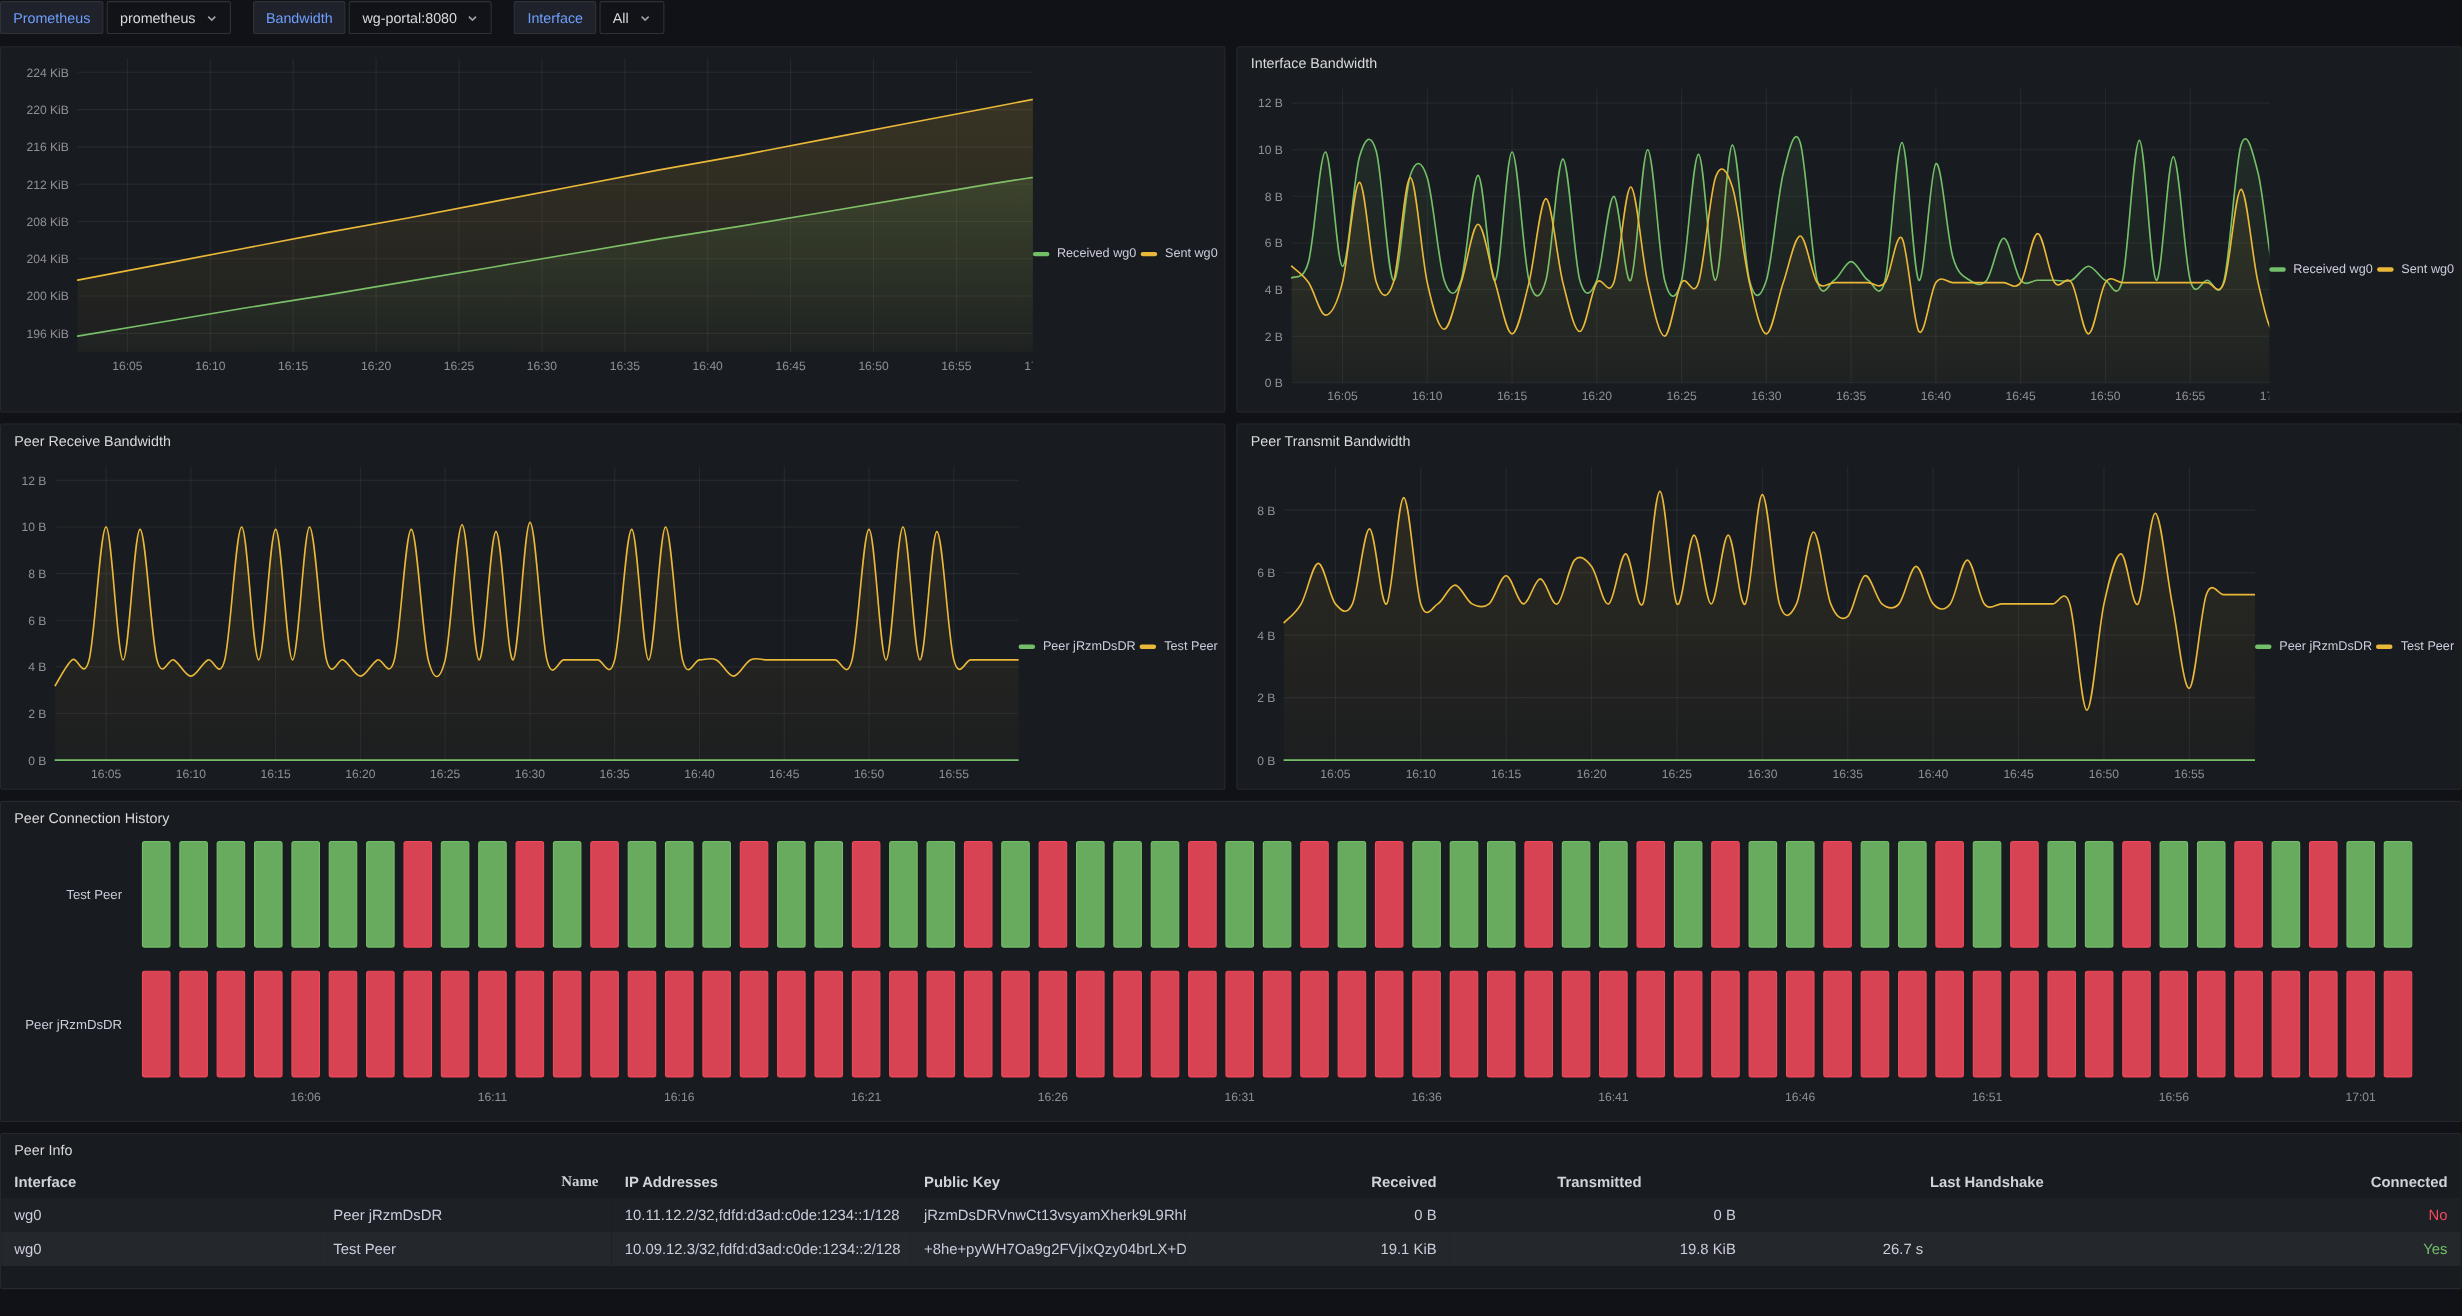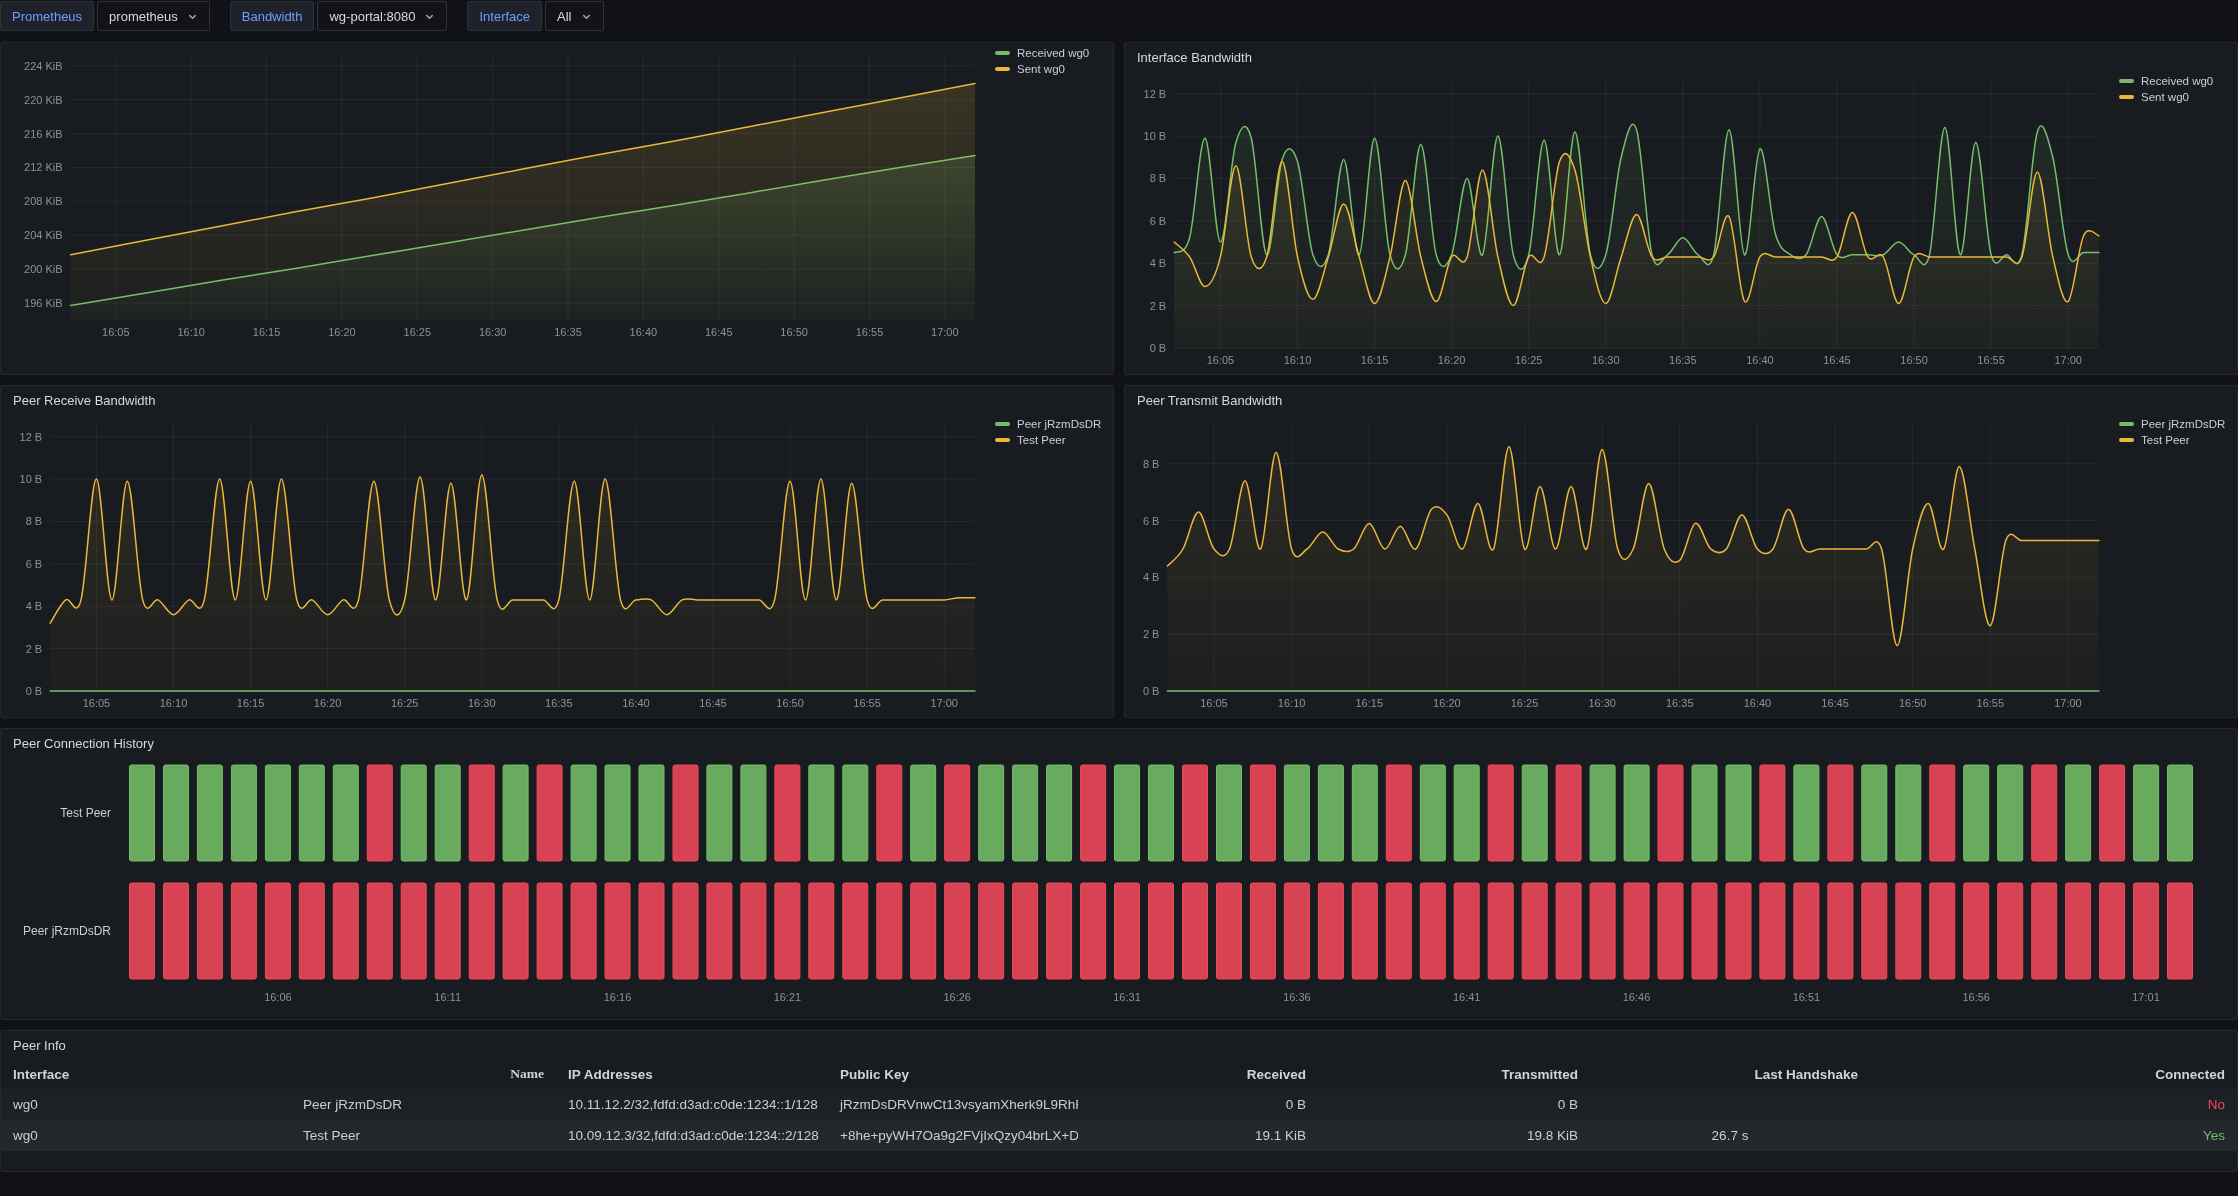--- a/index.html
+++ b/index.html
@@ -18,21 +18,21 @@
   
   .grid-row { display:grid; grid-template-columns:1fr 1fr; gap:10px; }
   .h-charts { flex:0 0 333px; height:333px; }
   .panel { background:#181b1f; border:1px solid #25282e; border-radius:2px; display:flex; flex-direction:column; overflow:hidden; }
   .panel-timeline { flex:0 0 292px; }
   .panel-table { flex:0 0 142px; }
   .panel-title { flex:0 0 28px; display:flex; align-items:center; padding:0 12px; font-size:13px; font-weight:500;
                  color:#d8d9da; cursor:pointer; }
   .chart-body { flex:1; min-height:0; display:flex; padding:0 6px 4px 6px; }
   .chart-svg { flex:1; min-width:0; height:100%; display:block; }
-  .legend { flex:0 0 112px; padding-top:4px; display:flex; flex-direction:column; gap:4px; }
+  .legend { flex:0 0 112px; padding-top:4px; display:flex; gap:4px;margin-top:44px; }
   .legend-item { display:flex; align-items:center; gap:7px; font-size:11.5px; color:#ccccdc; cursor:pointer; white-space:nowrap; }
   .legend-swatch { width:15px; height:4px; border-radius:2px; flex:0 0 auto; }
 
   .timeline-body { flex:1; min-height:0; padding:0 6px 2px 6px; }
   .timeline-svg { width:100%; height:100%; display:block; }
 
   .table-body { flex:1; overflow:hidden; }
   table { width:100%; border-collapse:collapse; table-layout:fixed; }
   th { padding:7px 12px; font-size:13.5px; font-weight:600; color:#d0d3da; white-space:nowrap; overflow:hidden; cursor:pointer; }
   td { padding:8px 12px; font-size:13.5px; color:#ccccdc; white-space:nowrap; overflow:hidden; }
@@ -515,21 +515,21 @@
             <col style="width: 280px;">
             <col>
           </colgroup>
           <thead>
             <tr>
               <th style="text-align: left;">Interface</th>
               <th style="text-align: right; font-family: Liberation Serif, serif;">Name</th>
               <th style="text-align: left;">IP Addresses</th>
               <th style="text-align: left;">Public Key</th>
               <th style="text-align: right;">Received</th>
-              <th style="text-align: right;">Transmitted</th>
+              <th style="text-align: center;">Transmitted</th>
               <th style="text-align: right;">Last Handshake</th>
               <th style="text-align: right;">Connected</th>
             </tr>
           </thead>
           <tbody>
             <tr>
               <td style="text-align: left;">wg0</td>
               <td style="text-align: left;">Peer jRzmDsDR</td>
               <td style="text-align: left;">10.11.12.2/32,fdfd:d3ad:c0de:1234::1/128</td>
               <td style="text-align: left;">jRzmDsDRVnwCt13vsyamXherk9L9RhR</td>

